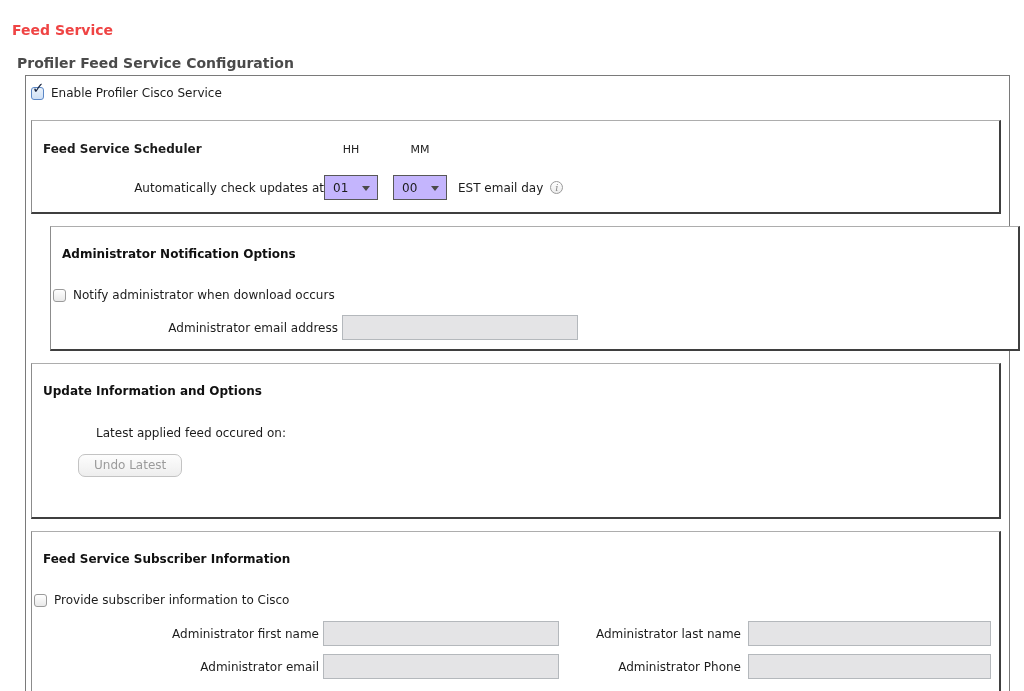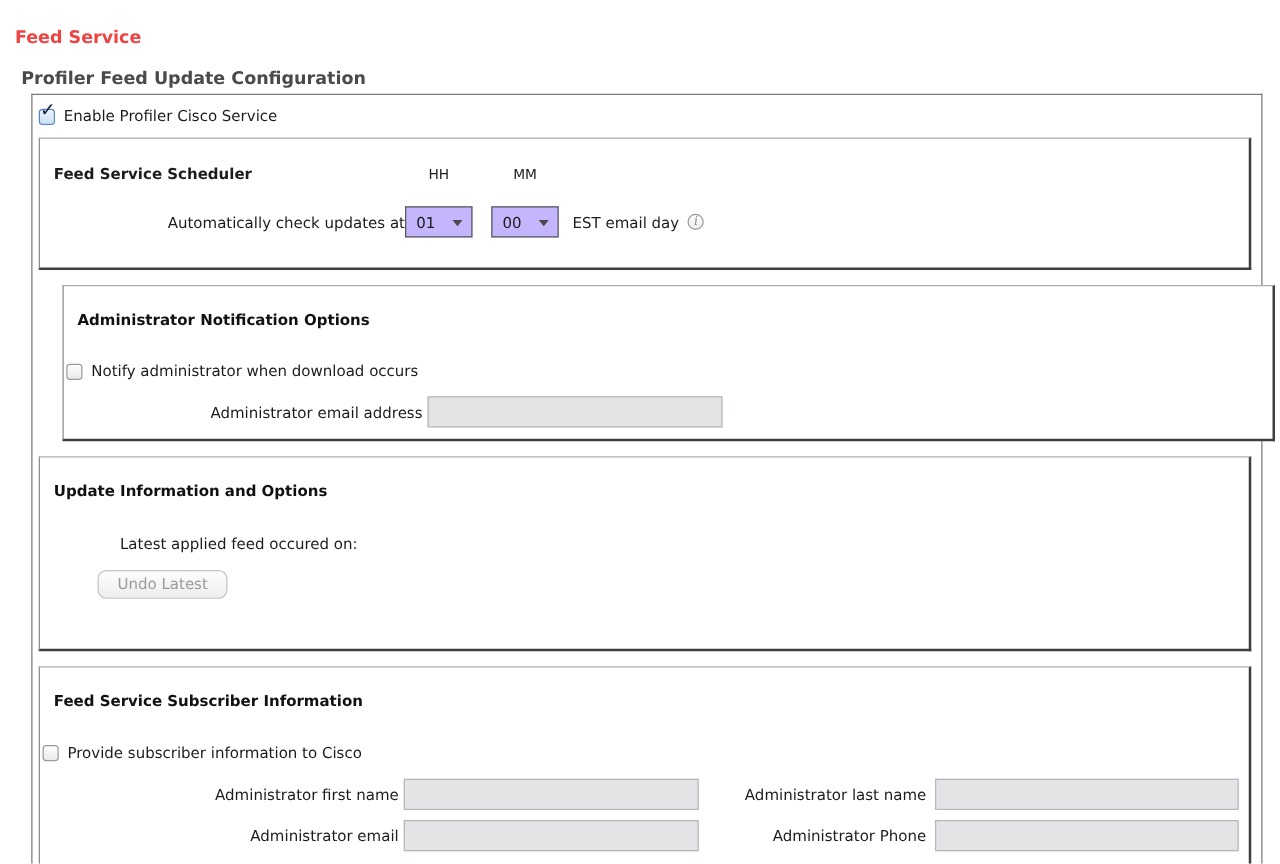--- a/index.html
+++ b/index.html
@@ -64,21 +64,21 @@
   .cb-label { margin-left: 7px; }
   .box {
     margin: 0 0 12px 5px;
     width: 970px;
     border-top: 1px solid #adadad;
     border-left: 1px solid #8c8c8c;
     border-right: 2px solid #3f3f3f;
     border-bottom: 2px solid #3f3f3f;
     background: #fff;
   }
-  .box1 { padding-bottom: 24px; }
+  .box1 { margin-top: 10px; padding-bottom: 12px; }
   .box2 { padding-bottom: 9px; margin-left: 24px; }
   .box3 { padding-bottom: 40px; }
   .box4 { padding-bottom: 16px; }
   .box-title {
     margin: 20px 0 0 11px;
     font-weight: bold;
     color: #111;
   }
   
   .sched-head {
@@ -173,21 +173,21 @@
   }
   .grid-row1 { margin-top: 14px; }
   .grid-row2 { margin-top: 8px; }
 </style>
 </head>
 <body>
 
 <div class="page">
 
   <div class="h1">Feed Service</div>
-  <div class="h2">Profiler Feed Update Configuration</div>
+  <div class="h2">Profiler Feed Service Configuration</div>
 
   <div class="outer">
 
     <div class="enable-row">
       <span class="cb checked">
         <span class="check">✓</span>
       </span>
       <span class="cb-label">Enable Profiler Cisco Service</span>
     </div>
 

